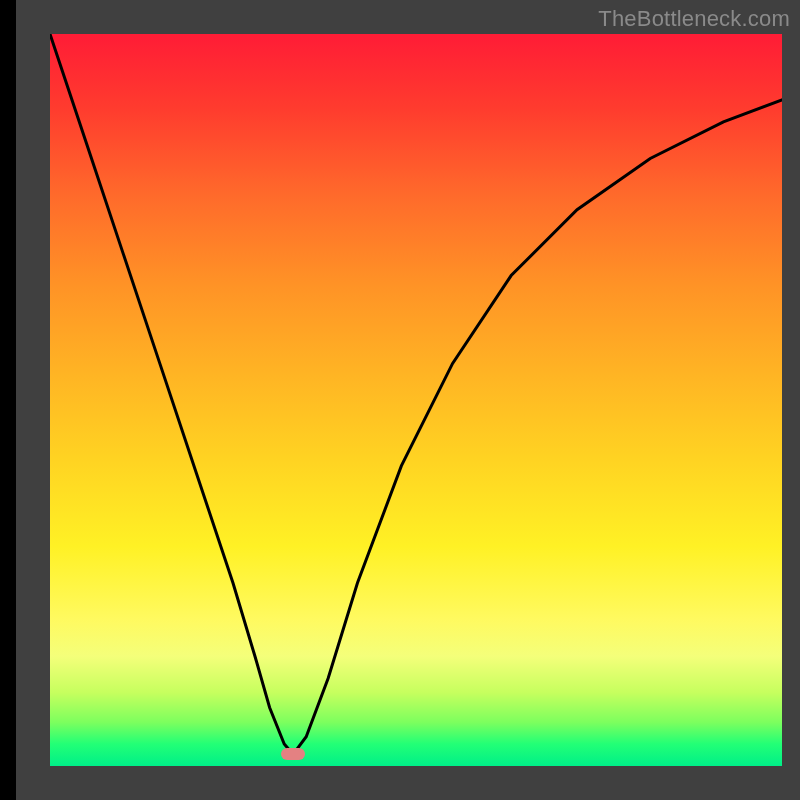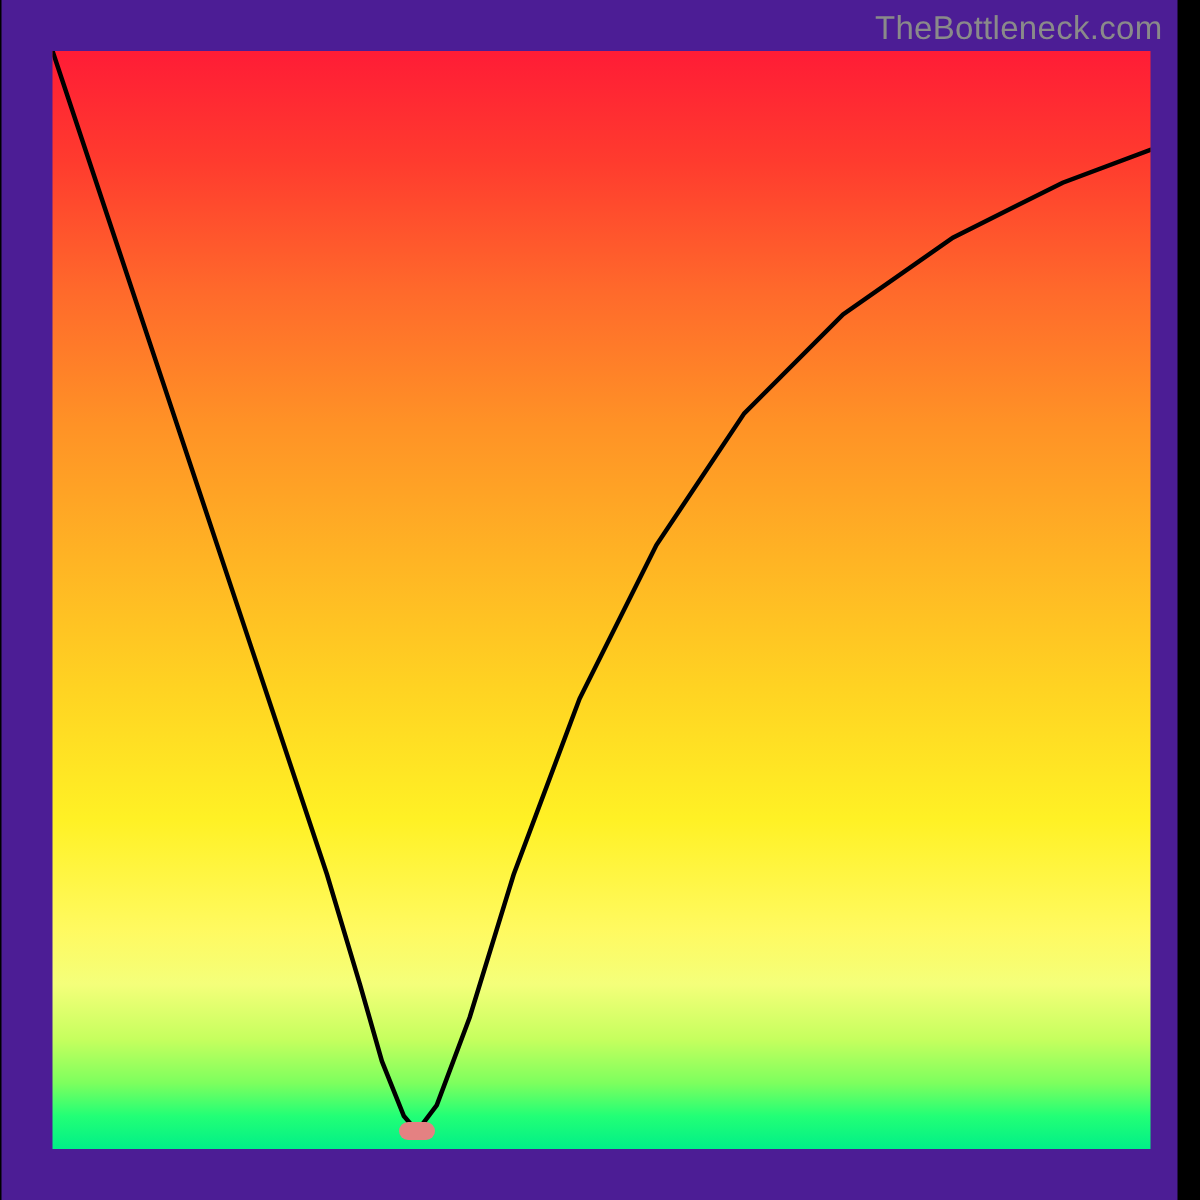--- a/index.html
+++ b/index.html
@@ -6,25 +6,25 @@
   body {
     width: 800px;
     height: 800px;
     background: #000;
     position: relative;
     font-family: Arial, sans-serif;
     overflow: hidden;
   }
   .outer {
     position: absolute;
-    left: 1px;
+    left: 16px;
     top: 0;
     width: 784px;
     height: 800px;
-    background: #4c1d95;
+    background: #404040;
   }
   .plot-area {
     position: absolute;
     left: 34px;
     top: 34px;
     width: 732px;
     height: 732px;
     background: linear-gradient(to bottom,
       #ff1c36 0%,
       #ff3b2e 10%,

